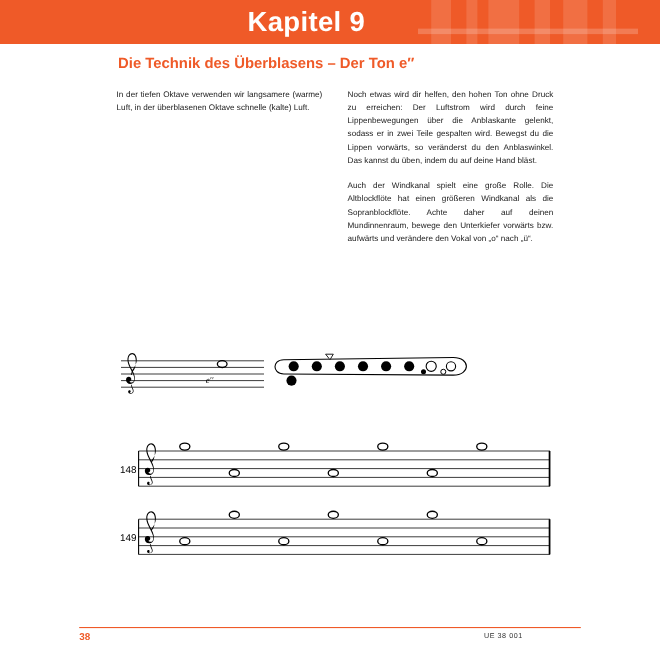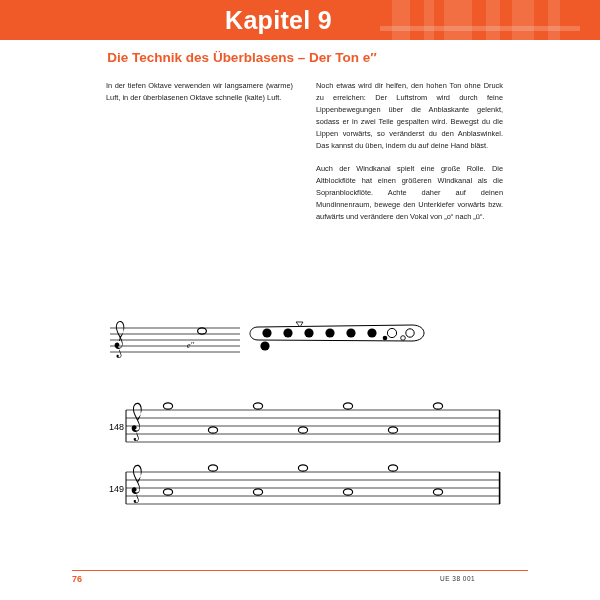--- a/index.html
+++ b/index.html
@@ -250,14 +250,14 @@
     <ellipse cx="213" cy="468" rx="4.6" ry="3.2" fill="none" stroke="#000" stroke-width="1.2"></ellipse>
     <ellipse cx="258" cy="492" rx="4.6" ry="3.2" fill="none" stroke="#000" stroke-width="1.2"></ellipse>
     <ellipse cx="303" cy="468" rx="4.6" ry="3.2" fill="none" stroke="#000" stroke-width="1.2"></ellipse>
     <ellipse cx="348" cy="492" rx="4.6" ry="3.2" fill="none" stroke="#000" stroke-width="1.2"></ellipse>
     <ellipse cx="393" cy="468" rx="4.6" ry="3.2" fill="none" stroke="#000" stroke-width="1.2"></ellipse>
     <ellipse cx="438" cy="492" rx="4.6" ry="3.2" fill="none" stroke="#000" stroke-width="1.2"></ellipse>
   </g>
 </svg>
 
 <div class="footer-rule"></div>
-<div class="page-number">76</div>
+<div class="page-number">38</div>
 <div class="footer-code">UE 38 001</div>
 
 </body></html>

